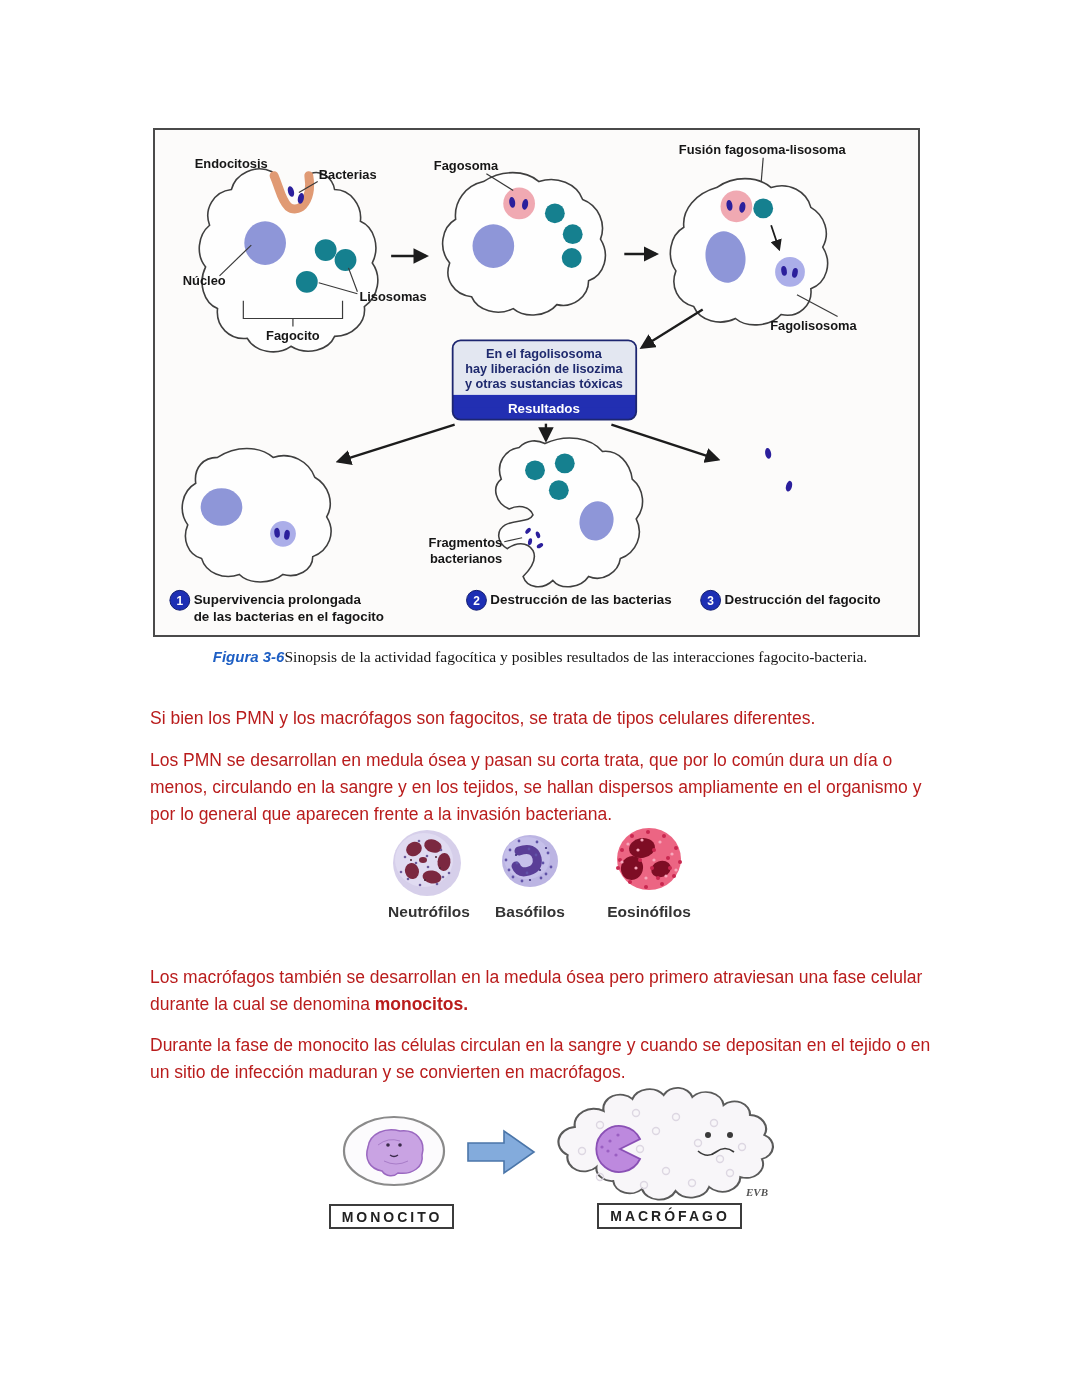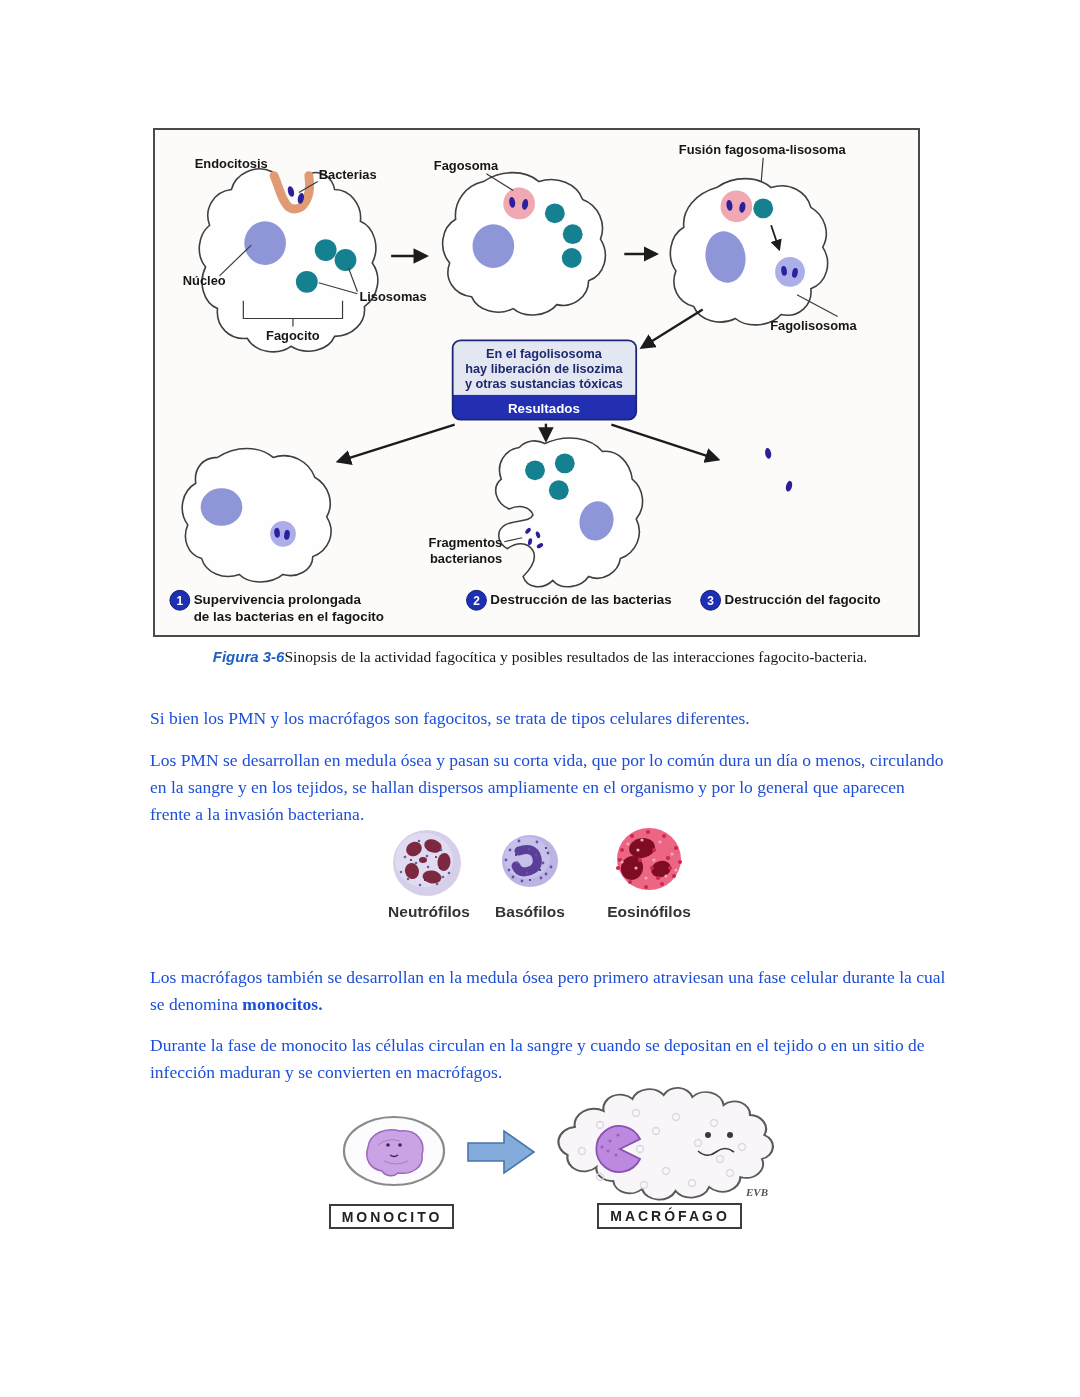--- a/index.html
+++ b/index.html
@@ -5,21 +5,21 @@
   html,body{margin:0;padding:0;background:#fff;}
   .page{position:relative;width:1080px;height:1397px;background:#ffffff;overflow:hidden;
         font-family:"Liberation Sans",sans-serif;color:#1b1b1b;}
   .figure-box{position:absolute;left:153px;top:128px;width:767px;height:509px;
               border:2px solid #4a4a4a;background:#fcfbfa;box-sizing:border-box;}
   .figure-box svg{position:absolute;left:0;top:0;}
   .caption{position:absolute;left:0;top:648px;width:1080px;text-align:center;
            font-family:"Liberation Serif",serif;font-size:15.5px;color:#141414;}
   .caption .fig-label{font-family:"Liberation Sans",sans-serif;font-weight:bold;font-style:italic;
            color:#1e5fc4;font-size:15px;}
-  .para{position:absolute;left:150px;width:795px;font-size:17.5px;line-height:27px;color:#1d4ed8;font-family:Liberation Serif, serif;}
+  .para{position:absolute;left:150px;width:795px;font-size:17.5px;line-height:27px;color:#b91c1c;}
   #p1{top:687px;} #p2{top:729px;} #p3{top:946px;width:812px;} #p4{top:1014px;}
   .leuko-svg{position:absolute;left:370px;top:820px;}
   .mono-svg{position:absolute;left:300px;top:1085px;}
 
   
   .cell{fill:#fefefe;stroke:#3f3f3f;stroke-width:1.6;}
   .nuc{fill:#8e96d8;}
   .lys{fill:#15808f;}
   .bac{fill:#2b1f9c;}
   .pink{fill:#f0a9b2;}
@@ -167,21 +167,21 @@
         <text class="legend-text" x="573" y="478">Destrucción del fagocito</text>
       </g>
     </svg>
   </div>
 
   <div class="caption">
     <span class="fig-label">Figura 3-6</span><span>Sinopsis de la actividad fagocítica y posibles resultados de las interacciones fagocito-bacteria.</span>
   </div>
 
   <p class="para" id="p1">Si bien los PMN y los macrófagos son fagocitos, se trata de tipos celulares diferentes.</p>
-  <p class="para" id="p2">Los PMN se desarrollan en medula ósea y pasan su corta vida, que por lo común dura un día o menos, circulando en la sangre y en los tejidos, se hallan dispersos ampliamente en el organismo y por lo general que aparecen frente a la invasión bacteriana.</p>
+  <p class="para" id="p2">Los PMN se desarrollan en medula ósea y pasan su corta trata, que por lo común dura un día o menos, circulando en la sangre y en los tejidos, se hallan dispersos ampliamente en el organismo y por lo general que aparecen frente a la invasión bacteriana.</p>
 
   <svg class="leuko-svg" width="330" height="105" viewBox="0 0 330 105">
     <g>
       <ellipse cx="57" cy="43" rx="34" ry="33" fill="#d6cfea"></ellipse>
       <ellipse cx="54" cy="40" rx="29" ry="27" fill="#e2ddf2" opacity="0.8"></ellipse>
       <g fill="#7b2840">
         <ellipse cx="44" cy="29" rx="8" ry="7" transform="rotate(-25 44 29)"></ellipse>
         <ellipse cx="63" cy="26" rx="9" ry="6.5" transform="rotate(20 63 26)"></ellipse>
         <ellipse cx="74" cy="42" rx="6.5" ry="9" transform="rotate(5 74 42)"></ellipse>
         <ellipse cx="62" cy="57" rx="9.5" ry="6.5" transform="rotate(8 62 57)"></ellipse>

